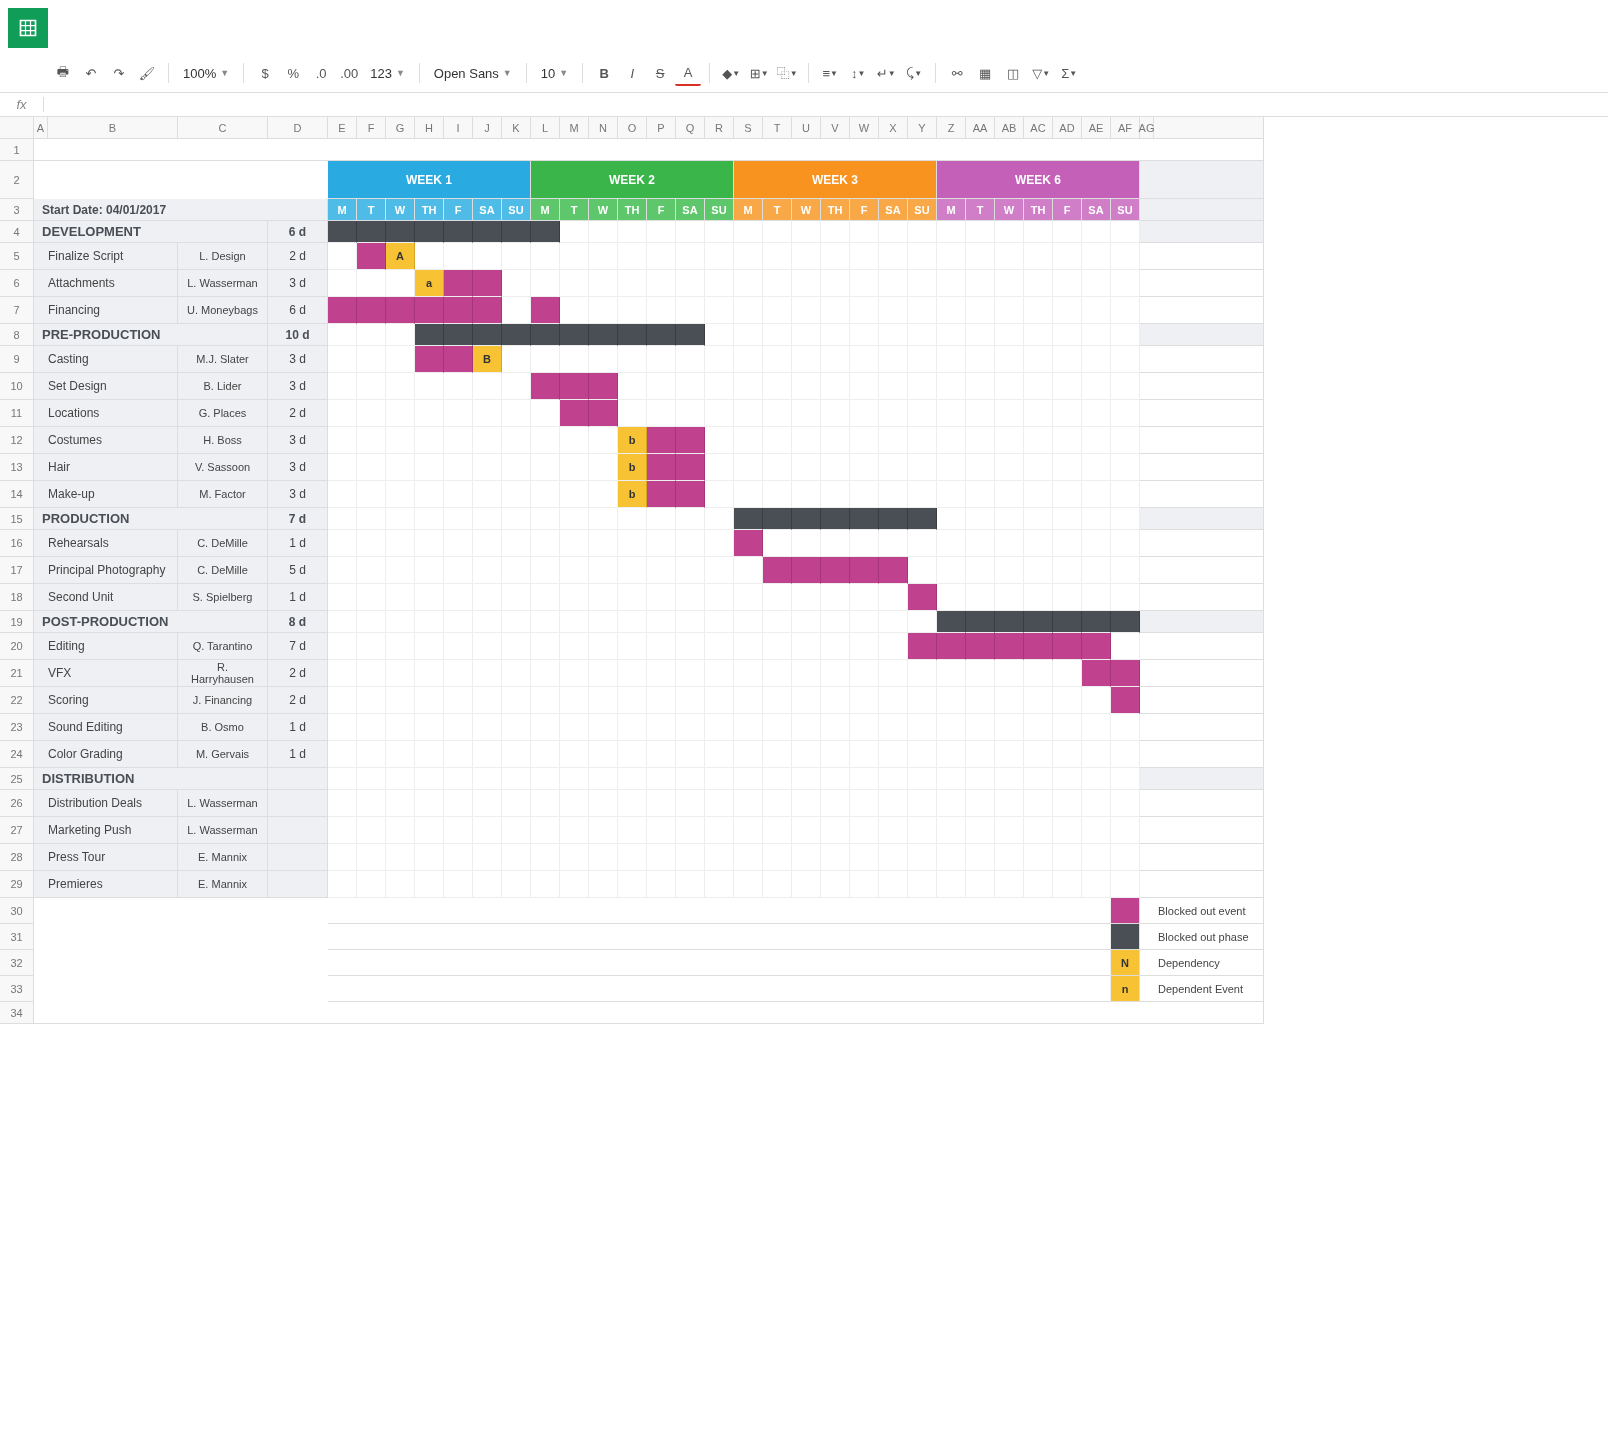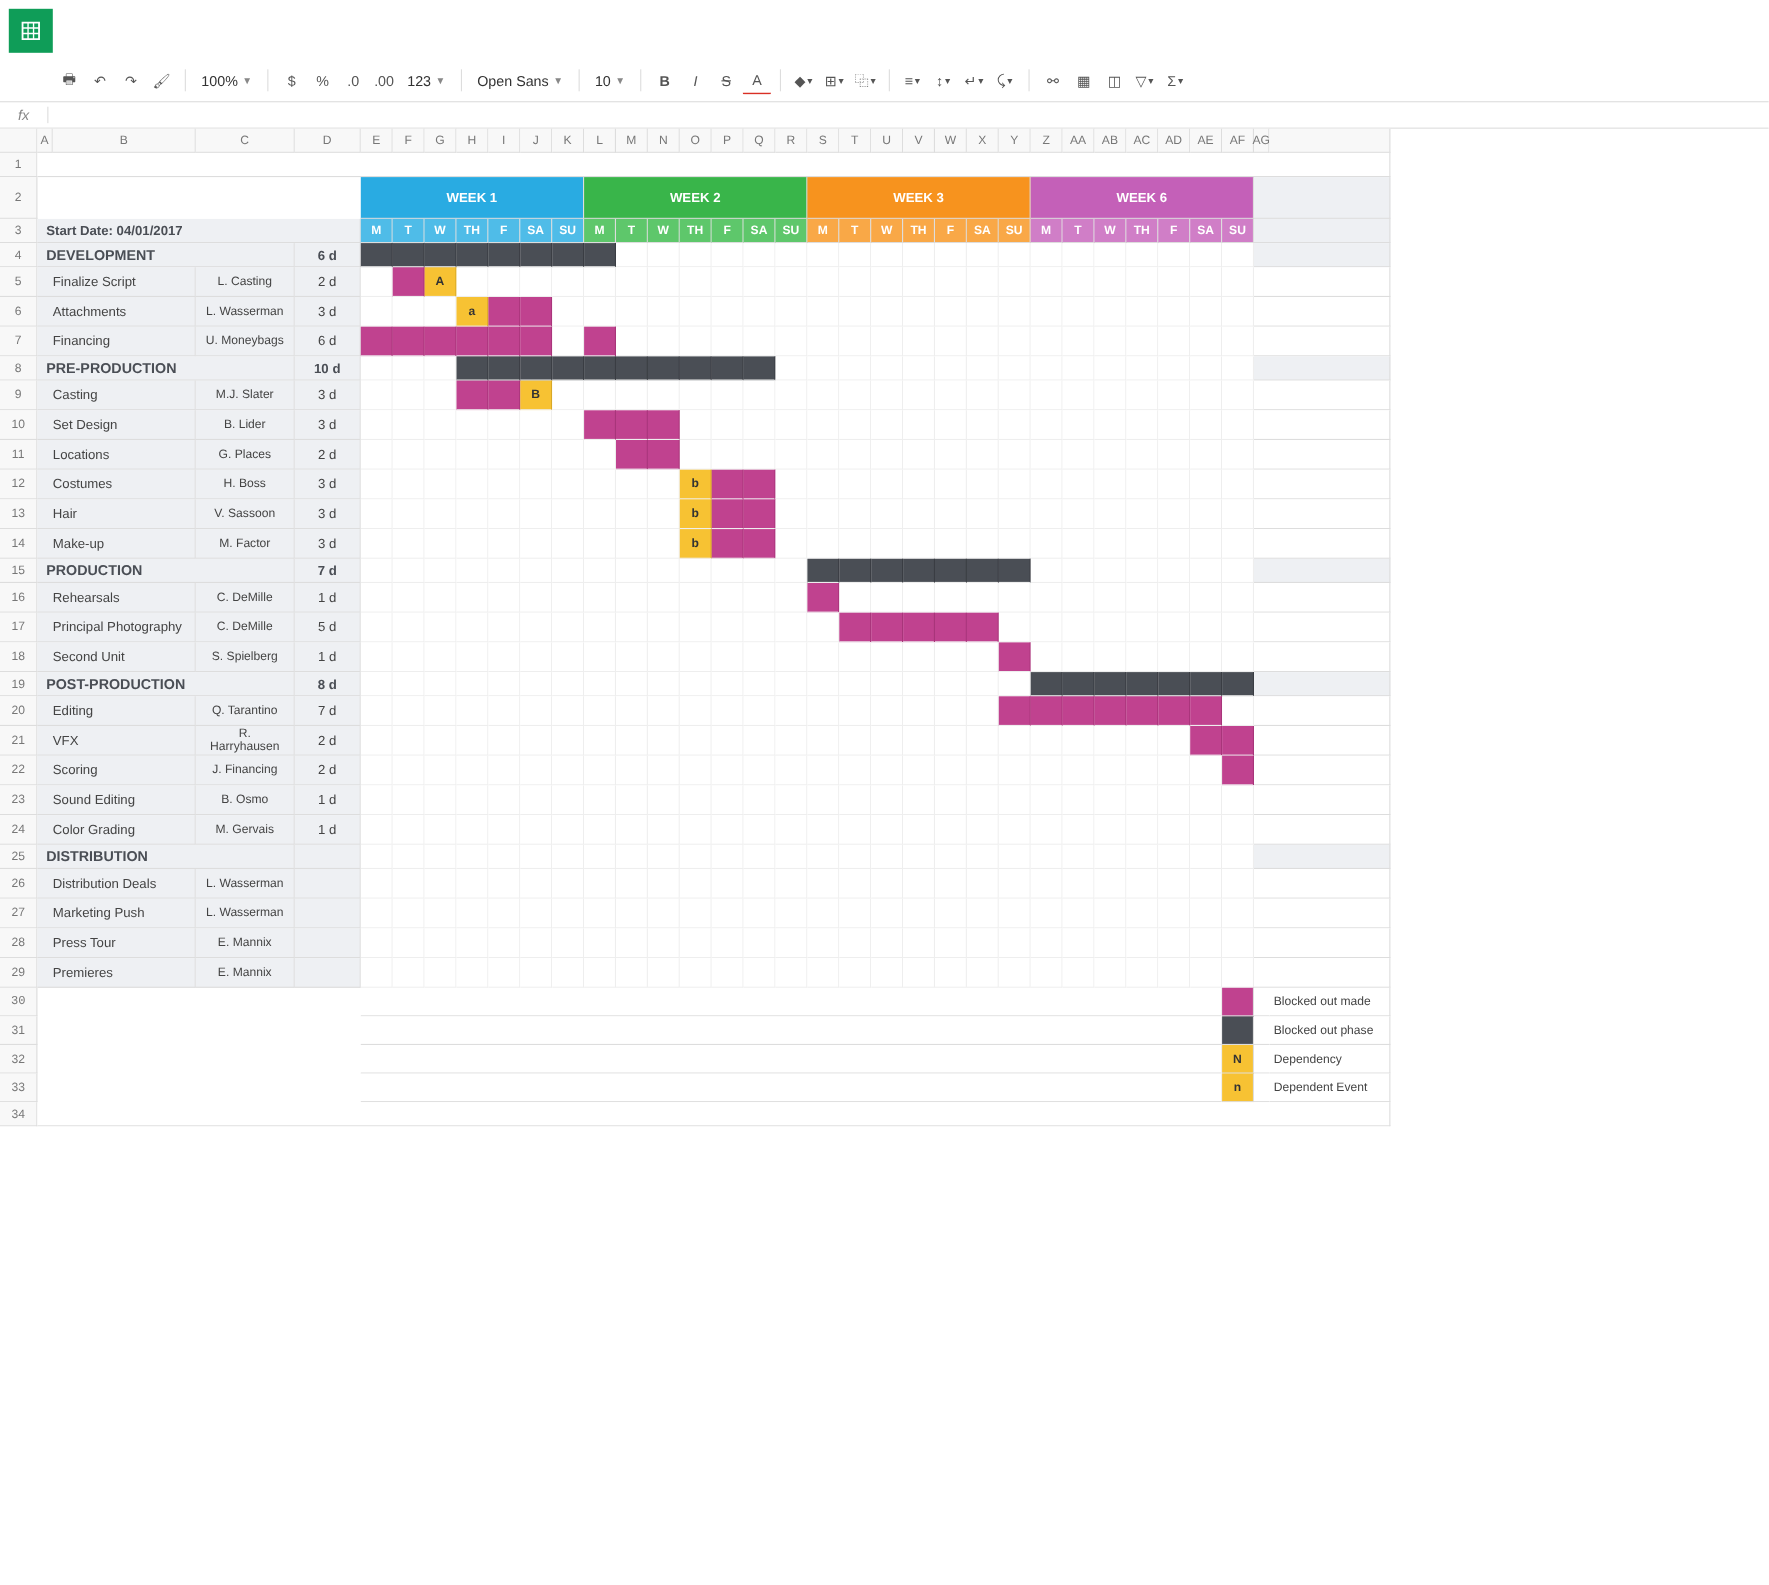--- a/index.html
+++ b/index.html
@@ -236,21 +236,21 @@
     <div class="cell gantt-area" style="border-right: 1px solid rgb(238, 238, 238); border-bottom: 1px solid rgb(238, 238, 238);"></div>
     <div class="cell gantt-area" style="border-right: 1px solid rgb(238, 238, 238); border-bottom: 1px solid rgb(238, 238, 238);"></div>
     <div class="cell gantt-area" style="border-right: 1px solid rgb(238, 238, 238); border-bottom: 1px solid rgb(238, 238, 238);"></div>
     <div class="cell gantt-area" style="border-right: 1px solid rgb(238, 238, 238); border-bottom: 1px solid rgb(238, 238, 238);"></div>
     <div class="cell gantt-area" style="border-right: 1px solid rgb(238, 238, 238); border-bottom: 1px solid rgb(238, 238, 238);"></div>
     <div class="cell gantt-area" style="border-right: 1px solid rgb(238, 238, 238); border-bottom: 1px solid rgb(238, 238, 238);"></div>
     <div class="cell gantt-area" style="border-right: 1px solid rgb(238, 238, 238); border-bottom: 1px solid rgb(238, 238, 238);"></div>
     <div class="cell" style="grid-column: 34 / -1; background: rgb(238, 240, 243);"></div>
     <div class="rhead" style="min-height: 27px;">5</div>
     <div class="cell task-a" style="grid-column: 2 / 4; min-height: 27px;">Finalize Script</div>
-    <div class="cell task-c" style="min-height: 27px;">L. Casting</div>
+    <div class="cell task-c" style="min-height: 27px;">L. Design</div>
     <div class="cell task-d" style="min-height: 27px;">2 d</div>
     <div class="cell gantt-area" style="border-right: 1px solid rgb(238, 238, 238); border-bottom: 1px solid rgb(238, 238, 238); min-height: 27px;"></div>
     <div class="cell bar-task" style="border-right: 1px solid rgb(168, 53, 122); border-bottom: 1px solid rgb(238, 238, 238); min-height: 27px;"></div>
     <div class="cell bar-dep" style="border-right: 1px solid rgb(212, 166, 38); border-bottom: 1px solid rgb(238, 238, 238); min-height: 27px;">A</div>
     <div class="cell gantt-area" style="border-right: 1px solid rgb(238, 238, 238); border-bottom: 1px solid rgb(238, 238, 238); min-height: 27px;"></div>
     <div class="cell gantt-area" style="border-right: 1px solid rgb(238, 238, 238); border-bottom: 1px solid rgb(238, 238, 238); min-height: 27px;"></div>
     <div class="cell gantt-area" style="border-right: 1px solid rgb(238, 238, 238); border-bottom: 1px solid rgb(238, 238, 238); min-height: 27px;"></div>
     <div class="cell gantt-area" style="border-right: 1px solid rgb(238, 238, 238); border-bottom: 1px solid rgb(238, 238, 238); min-height: 27px;"></div>
     <div class="cell gantt-area" style="border-right: 1px solid rgb(238, 238, 238); border-bottom: 1px solid rgb(238, 238, 238); min-height: 27px;"></div>
     <div class="cell gantt-area" style="border-right: 1px solid rgb(238, 238, 238); border-bottom: 1px solid rgb(238, 238, 238); min-height: 27px;"></div>
@@ -1055,25 +1055,25 @@
     <div class="cell gantt-area" style="border-right: 1px solid rgb(238, 238, 238); border-bottom: 1px solid rgb(238, 238, 238); min-height: 27px;"></div>
     <div class="cell gantt-area" style="border-right: 1px solid rgb(238, 238, 238); border-bottom: 1px solid rgb(238, 238, 238); min-height: 27px;"></div>
     <div class="cell gantt-area" style="border-right: 1px solid rgb(238, 238, 238); border-bottom: 1px solid rgb(238, 238, 238); min-height: 27px;"></div>
     <div class="cell gantt-area" style="border-right: 1px solid rgb(238, 238, 238); border-bottom: 1px solid rgb(238, 238, 238); min-height: 27px;"></div>
     <div class="cell gantt-area" style="border-right: 1px solid rgb(238, 238, 238); border-bottom: 1px solid rgb(238, 238, 238); min-height: 27px;"></div>
     <div class="cell gantt-area" style="border-right: 1px solid rgb(238, 238, 238); border-bottom: 1px solid rgb(238, 238, 238); min-height: 27px;"></div>
     <div class="cell gantt-area" style="border-right: 1px solid rgb(238, 238, 238); border-bottom: 1px solid rgb(238, 238, 238); min-height: 27px;"></div>
     <div class="cell gantt-area" style="border-right: 1px solid rgb(238, 238, 238); border-bottom: 1px solid rgb(238, 238, 238); min-height: 27px;"></div>
     <div class="cell gantt-area" style="border-right: 1px solid rgb(238, 238, 238); border-bottom: 1px solid rgb(238, 238, 238); min-height: 27px;"></div>
     <div class="cell" style="grid-column: 34 / -1; min-height: 27px;"></div>
-    <div class="rhead" style="min-height: 26px; font-family: Liberation Mono, monospace;">30</div>
+    <div class="rhead" style="min-height: 26px;">30</div>
     <div class="cell" style="grid-column: 6 / 33; background: rgb(255, 255, 255); border-right: 1px solid rgb(238, 238, 238); min-height: 26px;"></div>
     <div class="cell" style="background: rgb(192, 66, 143); justify-content: center; font-weight: bold; color: rgb(51, 51, 51); min-height: 26px; font-size: 11px;"></div>
     <div class="cell" style="min-height: 26px; border-right: none;"></div>
-    <div class="cell legend-txt" style="min-height: 26px;">Blocked out made</div>
+    <div class="cell legend-txt" style="min-height: 26px;">Blocked out event</div>
     <div class="rhead" style="min-height: 26px;">31</div>
     <div class="cell" style="grid-column: 6 / 33; background: rgb(255, 255, 255); border-right: 1px solid rgb(238, 238, 238); min-height: 26px;"></div>
     <div class="cell" style="background: rgb(74, 78, 85); justify-content: center; font-weight: bold; color: rgb(51, 51, 51); min-height: 26px; font-size: 11px;"></div>
     <div class="cell" style="min-height: 26px; border-right: none;"></div>
     <div class="cell legend-txt" style="min-height: 26px;">Blocked out phase</div>
     <div class="rhead" style="min-height: 26px;">32</div>
     <div class="cell" style="grid-column: 6 / 33; background: rgb(255, 255, 255); border-right: 1px solid rgb(238, 238, 238); min-height: 26px;"></div>
     <div class="cell" style="background: rgb(247, 194, 51); justify-content: center; font-weight: bold; color: rgb(51, 51, 51); min-height: 26px; font-size: 11px;">N</div>
     <div class="cell" style="min-height: 26px; border-right: none;"></div>
     <div class="cell legend-txt" style="min-height: 26px;">Dependency</div>

